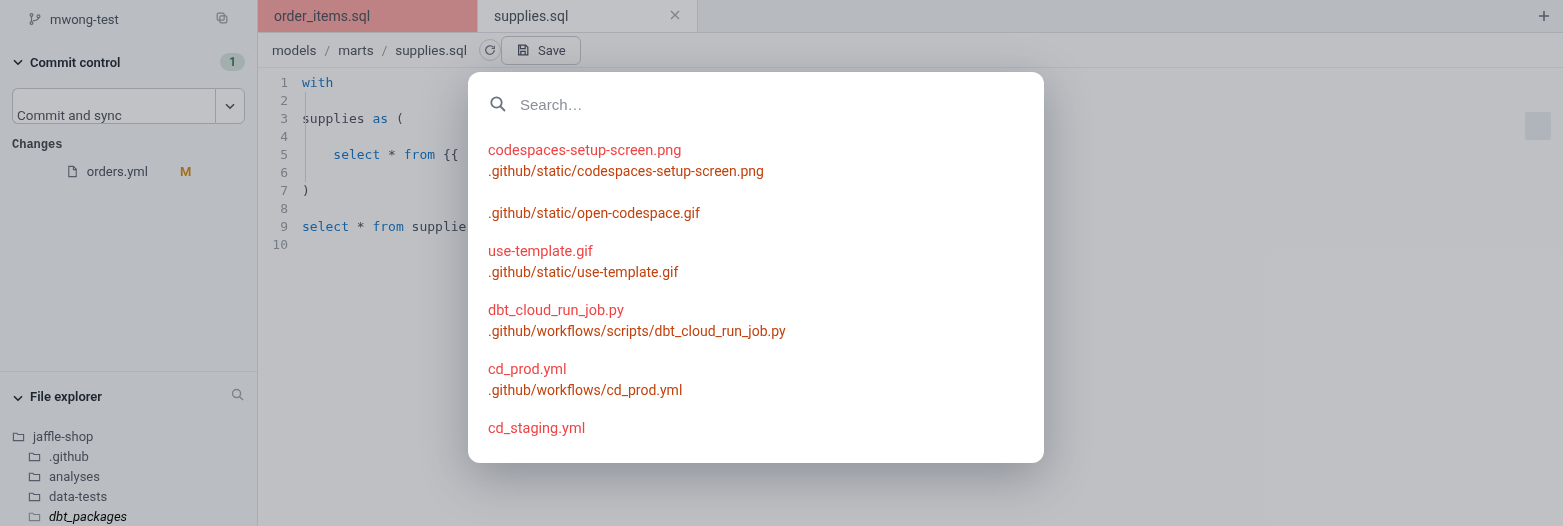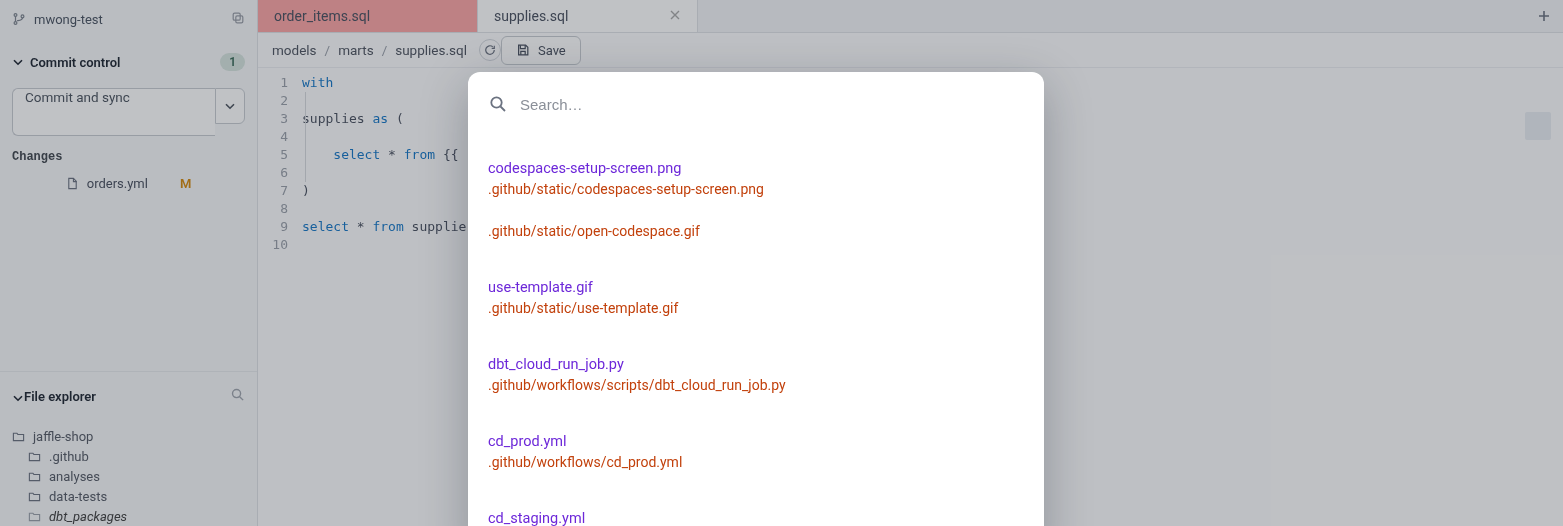--- a/index.html
+++ b/index.html
@@ -20,60 +20,60 @@
 .sidebar {
   width: 258px;
   background: #f7f8fa;
   border-right: 1px solid #e0e2e6;
   display: flex;
   flex-direction: column;
 }
 .sidebar-header {
   display: flex;
   align-items: center;
-  padding: 8px 12px;
+  padding: 8px 28px;
   height: 38px;
   justify-content: space-between;
 }
 .branch-label { display:flex; align-items:center; gap:8px; color:#4b5563; }
 .branch-label svg { opacity:.7 }
 .copy-icon { opacity:.6 }
 .vc-section { padding: 8px 12px 12px; }
 .vc-header { display:flex; align-items:center; justify-content:space-between; height:32px; }
 .vc-title { display:flex; align-items:center; gap:6px; font-weight:600; color:#1f2733; }
 .vc-badge {
   background:#d7e5df; color:#3a6b58;
   border-radius:999px; padding:2px 9px; font-size:12px; font-weight:600;
 }
 .commit-row { display:flex; margin-top:10px; }
 .commit-btn {
-  flex:1; height:48px; border:1px solid #c8ccd2; border-right:none;
-  border-radius:6px 0 0 6px; background:#fff; display:flex; align-items:flex-start;
-  padding:0 12px; color:#4d5560; font-size:13.5px;
+  flex:1; height:36px; border:1px solid #c8ccd2; border-right:none;
+  border-radius:6px 0 0 6px; background:#fff; display:flex; align-items:flex-end;
+  padding:0 4px; color:#4d5560; font-size:13.5px;
 }
 .commit-caret {
   width:30px; height:36px; border:1px solid #c8ccd2; border-radius:0 6px 6px 0;
   background:#fff; display:flex; align-items:center; justify-content:center;
 }
 .changes-label { margin-top:14px; font-size:12px; font-weight:600; color:#424850;font-family:Liberation Mono, monospace; }
 .change-row {
   display:flex; align-items:center; justify-content:center;
   padding:6px 0 0 4px; margin-top:6px;gap:32px;
 }
 .change-row .left { display:flex; align-items:center; gap:8px; color:#4a5160; }
 .change-row .m { color:#d58a0f; font-weight:600; padding-right:4px; }
 
 .file-exp { margin-top:auto; padding:8px 12px 0; border-top:1px solid #e8eaee; }
 .fe-header { display:flex; align-items:center; justify-content:space-between; height:32px; }
-.fe-title { display:flex; align-items:flex-end; font-weight:600; color:#1f2733; }
+.fe-title { display:flex; align-items:flex-end; gap:6px; font-weight:600; color:#1f2733; }
 .fe-search { opacity:.5 }
 .tree { margin-top:14px; }
 .tree-row { display:flex; align-items:center; gap:8px; height:20px; color:#555b66; font-size:13px; }
 .tree-row.ind1 { padding-left:16px; }
-.tree-row.italic { font-style:italic; color:#404040; }
+.tree-row.italic { font-style:italic; color:#000000; }
 
 .main {
   flex:1; display:flex; flex-direction:column; position:relative;
   background:#fdfdfe;
 }
 .tabs {
   height:38px; display:flex; align-items:stretch; border-bottom:1px solid #e0e2e6;
   background:#f3f4f7;
 }
 .tab {
@@ -133,21 +133,21 @@
 .modal-search {
   display:flex; align-items:center; gap:12px; padding:8px 20px 14px;
 }
 .modal-search svg { color:#6b7280; }
 .modal-search input {
   flex:1; border:none; outline:none; font-size:15px; color:#1f2733;
 }
 .modal-search input::placeholder { color:#8a8f98; }
 .results { padding:4px 20px 0; }
 .result { padding:10px 0 12px; }
-.result .title { color:#6d28d9; font-size:14.5px;margin-top:18px; }
+.result .title { color:#ef4444; font-size:14.5px; }
 .result .path  { color:#c2410c; font-size:14px; margin-top:4px; }
 
 .chev { width:12px; height:12px; }
 </style>
 </head>
 <body>
 
 <div class="app">
 
   <div class="sidebar">

